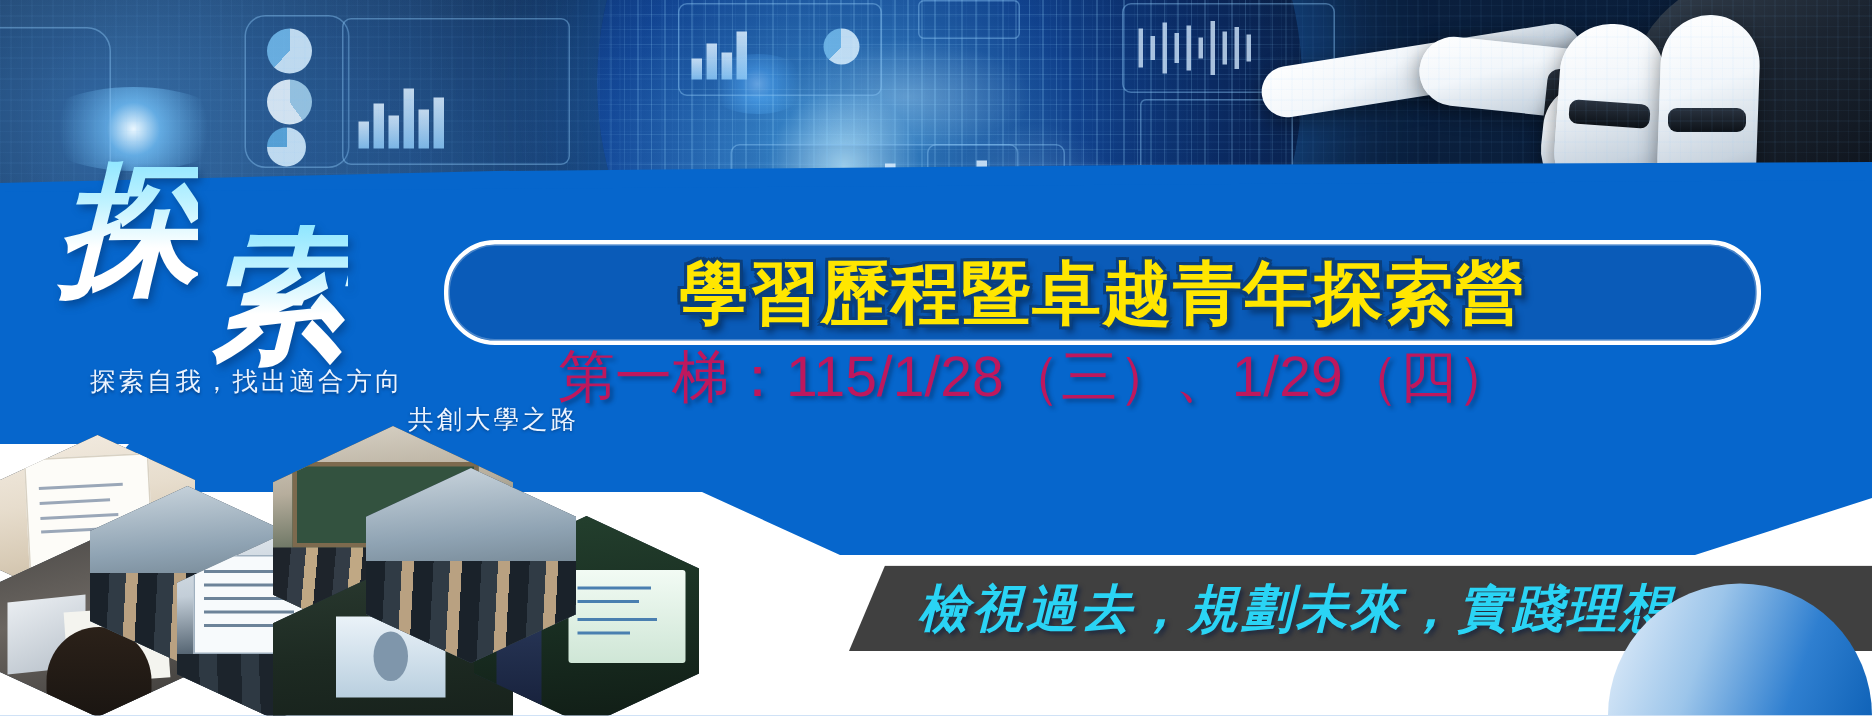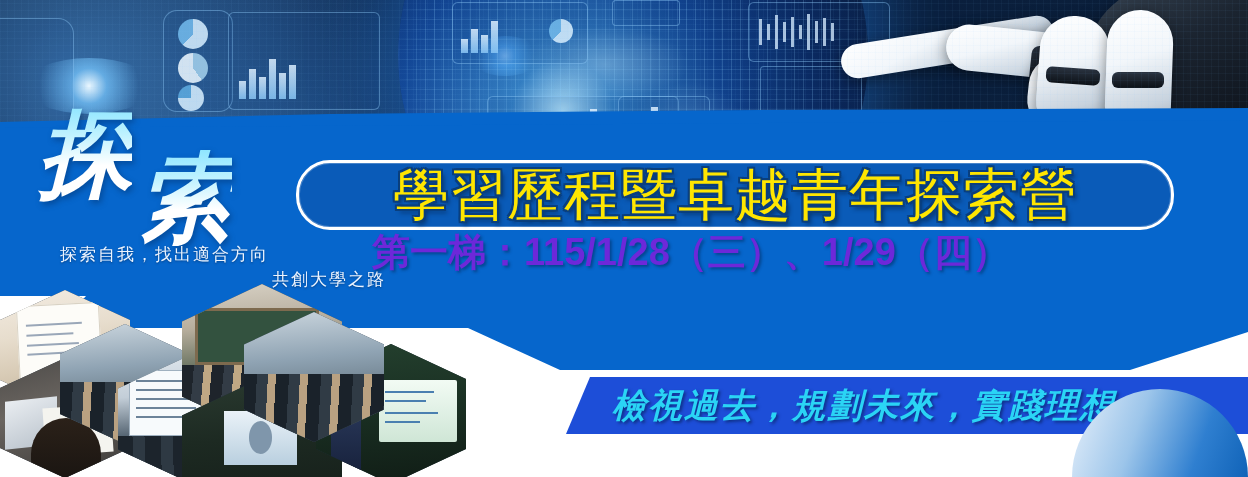--- a/index.html
+++ b/index.html
@@ -113,51 +113,51 @@
   .tagline .l2{display:block;text-align:right;padding-right:4px;}
 
   
   .pill{
     position:absolute;left:296px;top:160px;width:872px;height:64px;
     border-radius:34px;border:3px solid #ffffff;background:#0a5bb8;
     box-shadow:0 0 0 1px rgba(255,255,255,.25) inset;
     display:flex;align-items:center;justify-content:center;
   }
   .pill-text{
-    font-size:56px;font-weight:normal;line-height:1;letter-spacing:1px;
+    font-size:46px;font-weight:bold;line-height:1;letter-spacing:1px;
     color:#ffe600;
     text-shadow:
       -2px 0 #0a3f7e, 2px 0 #0a3f7e, 0 -2px #0a3f7e, 0 2px #0a3f7e,
       -2px -2px #0a3f7e, 2px -2px #0a3f7e, -2px 2px #0a3f7e, 2px 2px #0a3f7e,
       3px 4px 4px rgba(0,20,50,.55);
     white-space:nowrap;
   }
 
   
   .dates{position:absolute;left:372px;top:232px;width:800px;}
   .date-line{
-    color:#6d28d9;font-size:38px;font-weight:bold;line-height:1.1;white-space:nowrap;
+    color:#be185d;font-size:38px;font-weight:normal;line-height:1.1;white-space:nowrap;
     text-shadow:2px 2px 3px rgba(0,30,70,.45);letter-spacing:0px;
   }
 
   
   .welcome{
     position:absolute;left:500px;top:316px;width:660px;
     font-size:35px;font-weight:bold;line-height:1;color:#ffe600;white-space:nowrap;
     letter-spacing:1px;
     text-shadow:
       -2px 0 #0a3f7e, 2px 0 #0a3f7e, 0 -2px #0a3f7e, 0 2px #0a3f7e,
       -2px -2px #0a3f7e, 2px -2px #0a3f7e, -2px 2px #0a3f7e, 2px 2px #0a3f7e,
       3px 4px 4px rgba(0,20,50,.45);
   }
 
   
   .bottom-banner{
     position:absolute;left:566px;top:377px;width:682px;height:57px;
-    background:#1d4ed8;
+    background:#404040;
     clip-path:polygon(24px 0, 682px 0, 682px 57px, 0 57px);
     display:flex;align-items:center;
   }
   .bottom-banner-text{
     margin-left:46px;
     color:#2ad4f5;font-size:34px;font-weight:bold;font-style:italic;
     letter-spacing:2px;white-space:nowrap;
     text-shadow:2px 2px 3px rgba(0,20,60,.5);
   }
 

